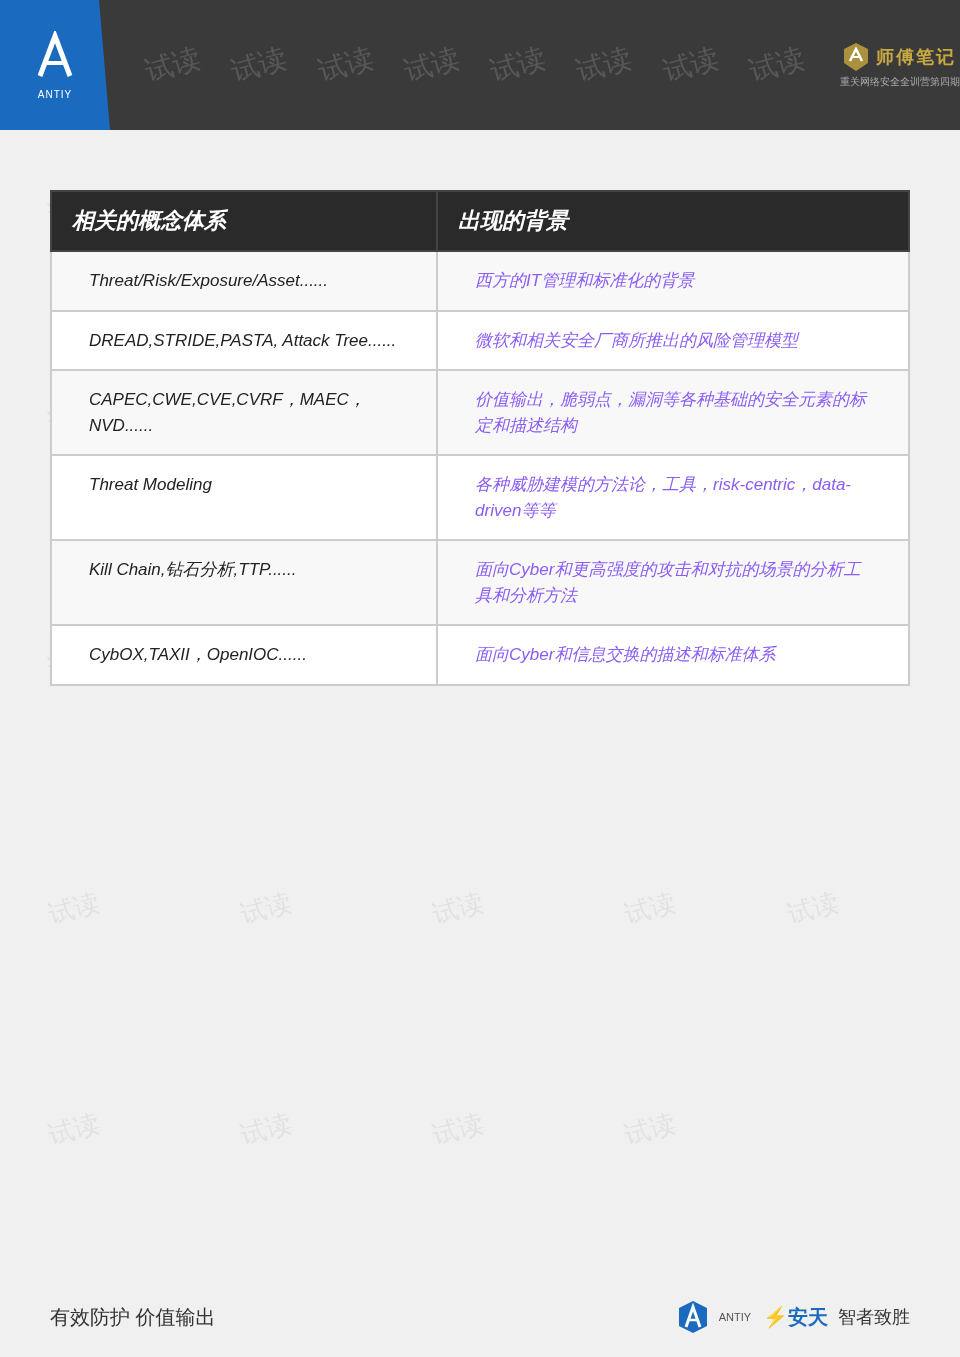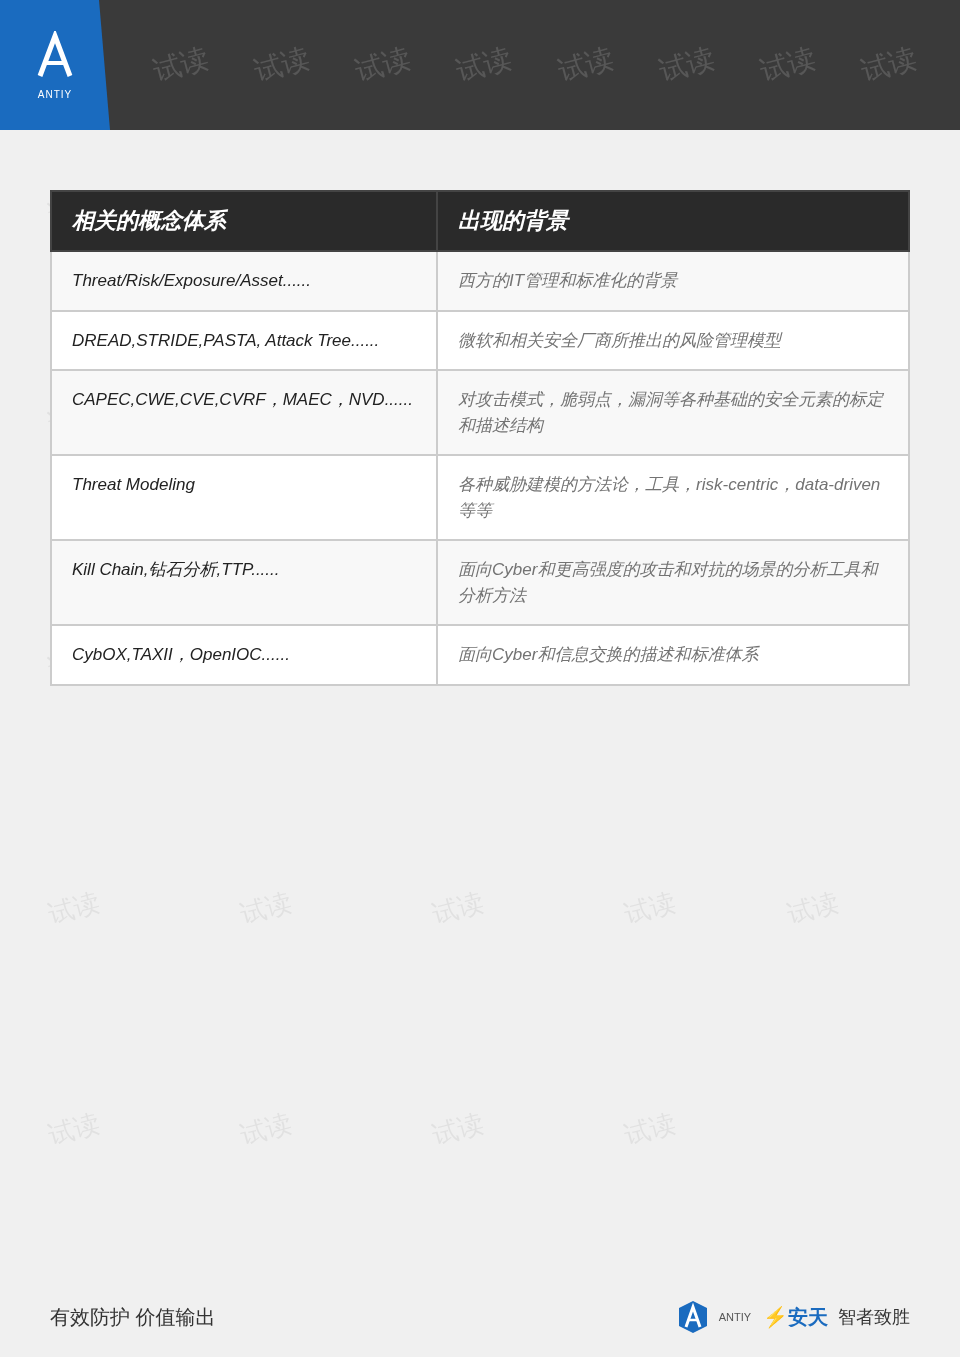--- a/index.html
+++ b/index.html
@@ -134,21 +134,21 @@
       background: #2a2a2a;
       color: white;
       padding: 14px 20px;
       text-align: left;
       font-size: 22px;
       font-weight: bold;
       border: 2px solid #444;
     }
 
     .concept-table td {
-      padding: 16px 20px;
+      padding: 16px 37px;
       border: 2px solid #ccc;
       vertical-align: top;
       font-size: 17px;
       line-height: 1.5;
     }
 
     .concept-table tr:nth-child(odd) td {
       background: #f8f8f8;
     }
 
@@ -157,21 +157,21 @@
     }
 
     .col-left {
       width: 45%;
       color: #222;
       font-weight: 500;
     }
 
     .col-right {
       width: 55%;
-      color: #737373;
+      color: #8b5cf6;
     }
 
     
     .footer {
       position: absolute;
       bottom: 0;
       left: 0;
       width: 100%;
       height: 80px;
       display: flex;
@@ -211,20 +211,33 @@
     <span class="watermark">试读</span>
     <span class="watermark">试读</span>
     <span class="watermark">试读</span>
     <span class="watermark">试读</span>
     <span class="watermark">试读</span>
     <span class="watermark">试读</span>
     <span class="watermark">试读</span>
     <span class="watermark">试读</span>
   </div>
 
+  <div class="header-right">
+    <div class="brand-badge">
+      <div style="display:flex;align-items:center;gap:4px;">
+        <svg width="32" height="32" viewBox="0 0 32 32">
+          <path d="M16 2 L28 8 L28 22 L16 30 L4 22 L4 8 Z" fill="#c8a840" opacity="0.8"></path>
+          <path d="M10 20 L16 8 L22 20" stroke="white" stroke-width="2.5" fill="none"></path>
+          <line x1="12" y1="16" x2="20" y2="16" stroke="white" stroke-width="2"></line>
+        </svg>
+        <div class="top-text">师傅笔记</div>
+      </div>
+      <div class="sub-text">重关网络安全全训营第四期</div>
+    </div>
+  </div>
 </div>
 
 <div class="body-watermarks">
   <span class="wm" style="top:5%; left:5%;">试读</span>
   <span class="wm" style="top:5%; left:25%;">试读</span>
   <span class="wm" style="top:5%; left:45%;">试读</span>
   <span class="wm" style="top:5%; left:65%;">试读</span>
   <span class="wm" style="top:5%; left:82%;">试读</span>
   <span class="wm" style="top:22%; left:5%;">试读</span>
   <span class="wm" style="top:22%; left:25%;">试读</span>
@@ -259,21 +272,21 @@
     <tr>
           <td class="col-left">Threat/Risk/Exposure/Asset......</td>
           <td class="col-right">西方的IT管理和标准化的背景</td>
         </tr>
         <tr>
           <td class="col-left">DREAD,STRIDE,PASTA, Attack Tree......</td>
           <td class="col-right">微软和相关安全厂商所推出的风险管理模型</td>
         </tr>
         <tr>
           <td class="col-left">CAPEC,CWE,CVE,CVRF，MAEC，NVD......</td>
-          <td class="col-right">对攻击模式，脆弱点，漏洞等各种基础的安全元素的标定和描述结构</td>
+          <td class="col-right">价值输出，脆弱点，漏洞等各种基础的安全元素的标定和描述结构</td>
         </tr>
         <tr>
           <td class="col-left">Threat Modeling</td>
           <td class="col-right">各种威胁建模的方法论，工具，risk-centric，data-driven等等</td>
         </tr>
         <tr>
           <td class="col-left">Kill Chain,钻石分析,TTP......</td>
           <td class="col-right">面向Cyber和更高强度的攻击和对抗的场景的分析工具和分析方法</td>
         </tr>
         <tr>

